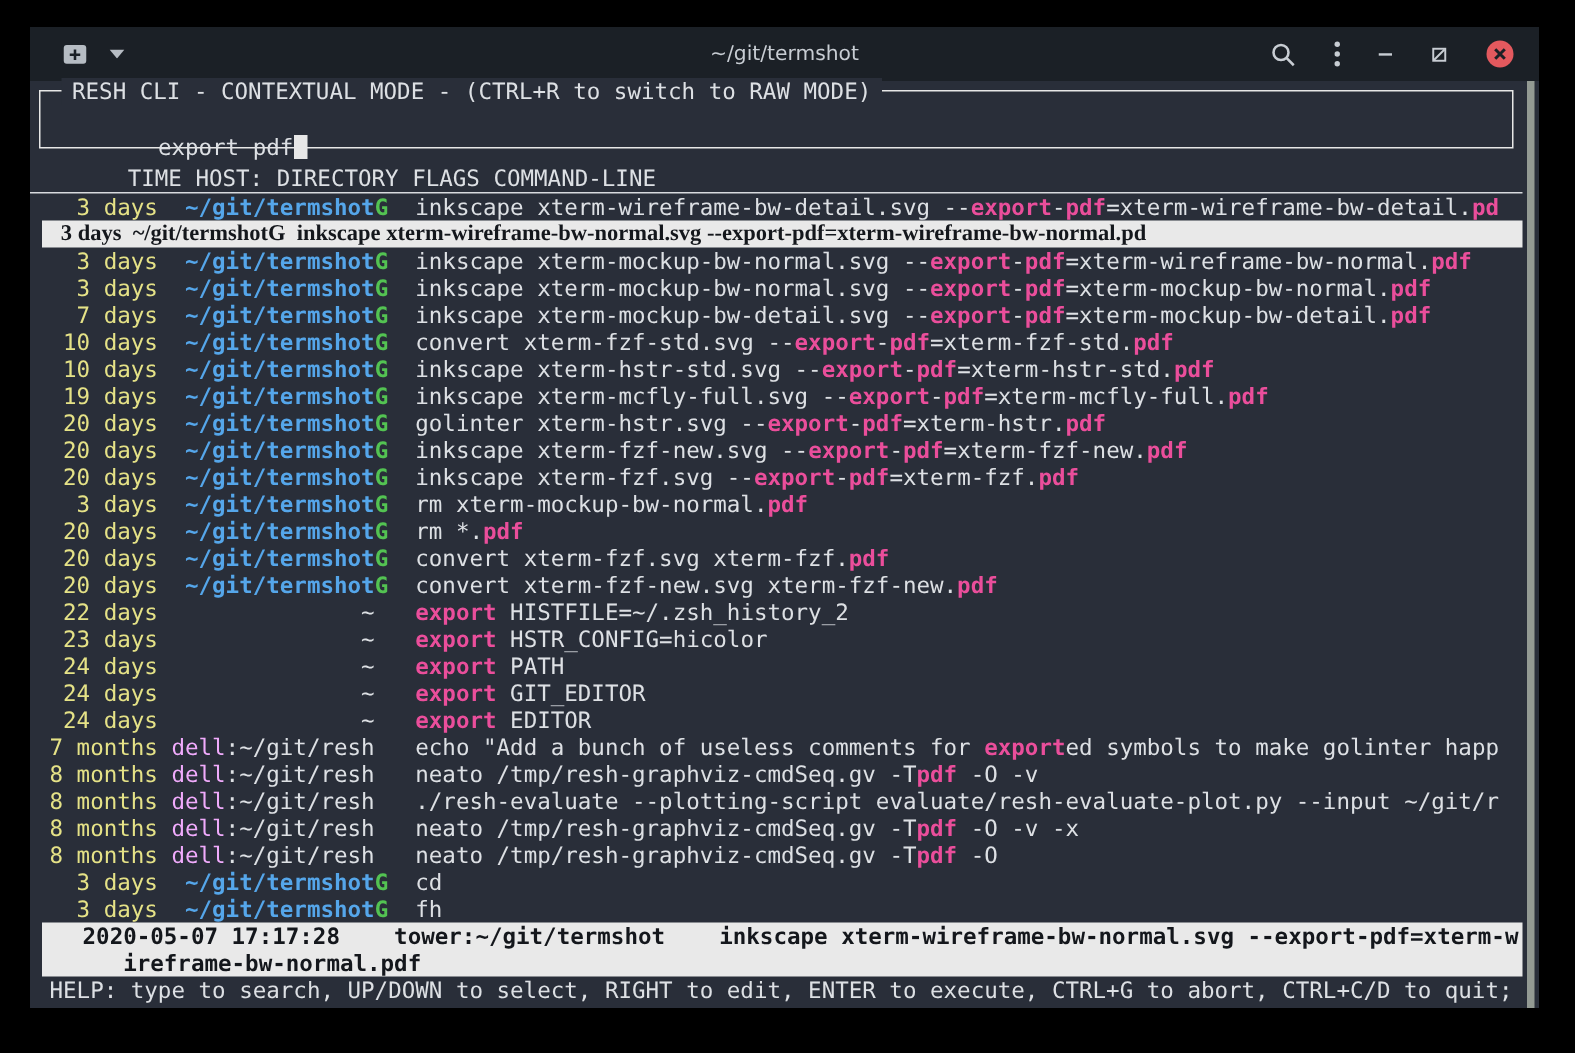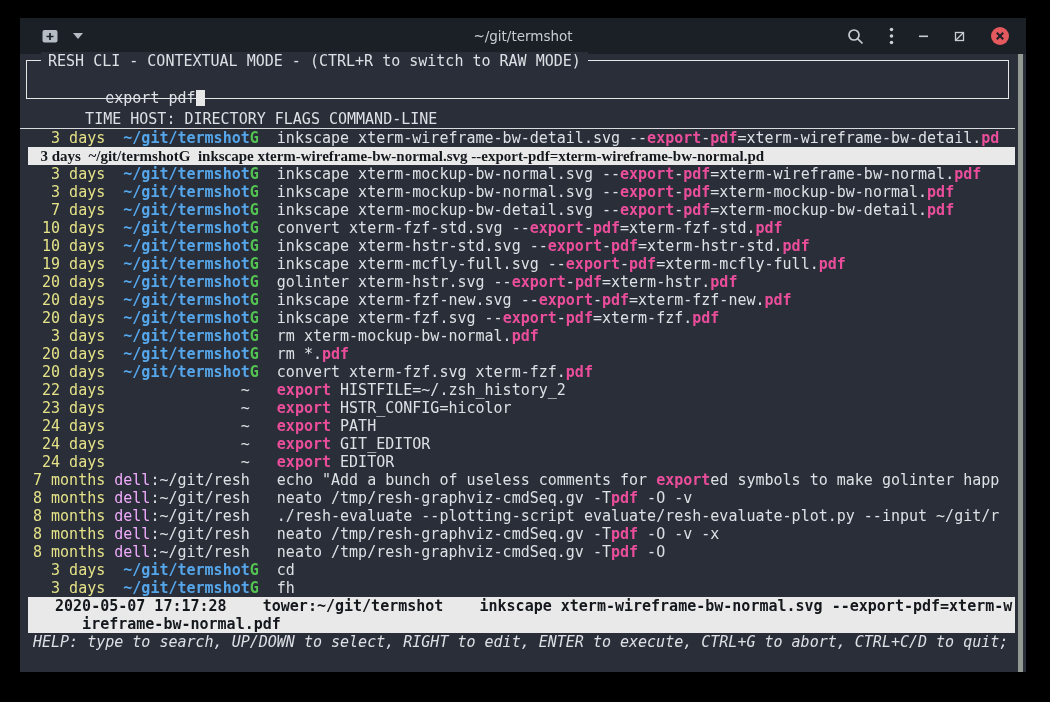--- a/index.html
+++ b/index.html
@@ -23,21 +23,21 @@
   .trow{margin:0 11px 0 8px;padding-left:5px;height:18px;white-space:pre;overflow:hidden;}
   .trow.sel{background:#e9e9e9;font-family:Liberation Serif, serif;}
   .trow.sel span{color:#14171c !important;font-weight:bold;}
   .y{color:#e5e287;}
   .b{color:#55a6ea;font-weight:bold;}
   .g{color:#53c352;font-weight:bold;}
   .r{color:#f0abfc;}
   .m{color:#ea4e9b;font-weight:bold;}
   .statusbar{margin:0 11px 0 8px;padding-left:18px;background:#e9e9e9;color:#14171c;font-weight:bold;}
   .statusbar div{height:18px;white-space:pre;overflow:hidden;}
-  .help{padding-left:13px;height:18px;white-space:pre;overflow:hidden;font-style:italic;}
+  .help{padding-left:13px;height:18px;white-space:pre;overflow:hidden;}
   .scrollbar{position:absolute;top:0;right:3px;bottom:0;width:5px;background:#939a93;}
 </style>
 </head>
 <body>
 
 <div class="window">
 
   <div class="titlebar">
     <div class="tb-left">
       <span class="tb-btn">
@@ -108,20 +108,21 @@
         <div class="trow"><span class="y">  7 days</span><span>  </span><span class="b">~/git/termshot</span><span class="g">G</span><span>  </span><span>inkscape xterm-mockup-bw-detail.svg --</span><span class="m">export</span><span>-</span><span class="m">pdf</span><span>=xterm-mockup-bw-detail.</span><span class="m">pdf</span></div>
         <div class="trow"><span class="y"> 10 days</span><span>  </span><span class="b">~/git/termshot</span><span class="g">G</span><span>  </span><span>convert xterm-fzf-std.svg --</span><span class="m">export</span><span>-</span><span class="m">pdf</span><span>=xterm-fzf-std.</span><span class="m">pdf</span></div>
         <div class="trow"><span class="y"> 10 days</span><span>  </span><span class="b">~/git/termshot</span><span class="g">G</span><span>  </span><span>inkscape xterm-hstr-std.svg --</span><span class="m">export</span><span>-</span><span class="m">pdf</span><span>=xterm-hstr-std.</span><span class="m">pdf</span></div>
         <div class="trow"><span class="y"> 19 days</span><span>  </span><span class="b">~/git/termshot</span><span class="g">G</span><span>  </span><span>inkscape xterm-mcfly-full.svg --</span><span class="m">export</span><span>-</span><span class="m">pdf</span><span>=xterm-mcfly-full.</span><span class="m">pdf</span></div>
         <div class="trow"><span class="y"> 20 days</span><span>  </span><span class="b">~/git/termshot</span><span class="g">G</span><span>  </span><span>golinter xterm-hstr.svg --</span><span class="m">export</span><span>-</span><span class="m">pdf</span><span>=xterm-hstr.</span><span class="m">pdf</span></div>
         <div class="trow"><span class="y"> 20 days</span><span>  </span><span class="b">~/git/termshot</span><span class="g">G</span><span>  </span><span>inkscape xterm-fzf-new.svg --</span><span class="m">export</span><span>-</span><span class="m">pdf</span><span>=xterm-fzf-new.</span><span class="m">pdf</span></div>
         <div class="trow"><span class="y"> 20 days</span><span>  </span><span class="b">~/git/termshot</span><span class="g">G</span><span>  </span><span>inkscape xterm-fzf.svg --</span><span class="m">export</span><span>-</span><span class="m">pdf</span><span>=xterm-fzf.</span><span class="m">pdf</span></div>
         <div class="trow"><span class="y">  3 days</span><span>  </span><span class="b">~/git/termshot</span><span class="g">G</span><span>  </span><span>rm xterm-mockup-bw-normal.</span><span class="m">pdf</span></div>
         <div class="trow"><span class="y"> 20 days</span><span>  </span><span class="b">~/git/termshot</span><span class="g">G</span><span>  </span><span>rm *.</span><span class="m">pdf</span></div>
         <div class="trow"><span class="y"> 20 days</span><span>  </span><span class="b">~/git/termshot</span><span class="g">G</span><span>  </span><span>convert xterm-fzf.svg xterm-fzf.</span><span class="m">pdf</span></div>
+        <div class="trow"><span class="y"> 20 days</span><span>  </span><span class="b">~/git/termshot</span><span class="g">G</span><span>  </span><span>convert xterm-fzf-new.svg xterm-fzf-new.</span><span class="m">pdf</span></div>
         <div class="trow"><span class="y"> 22 days</span><span>               </span><span>~</span><span class="g"> </span><span>  </span><span class="m">export</span><span> HISTFILE=~/.zsh_history_2</span></div>
         <div class="trow"><span class="y"> 23 days</span><span>               </span><span>~</span><span class="g"> </span><span>  </span><span class="m">export</span><span> HSTR_CONFIG=hicolor</span></div>
         <div class="trow"><span class="y"> 24 days</span><span>               </span><span>~</span><span class="g"> </span><span>  </span><span class="m">export</span><span> PATH</span></div>
         <div class="trow"><span class="y"> 24 days</span><span>               </span><span>~</span><span class="g"> </span><span>  </span><span class="m">export</span><span> GIT_EDITOR</span></div>
         <div class="trow"><span class="y"> 24 days</span><span>               </span><span>~</span><span class="g"> </span><span>  </span><span class="m">export</span><span> EDITOR</span></div>
         <div class="trow"><span class="y">7 months</span><span> </span><span class="r">dell</span><span>:~/git/resh</span><span class="g"> </span><span>  </span><span>echo "Add a bunch of useless comments for </span><span class="m">export</span><span>ed symbols to make golinter happ</span></div>
         <div class="trow"><span class="y">8 months</span><span> </span><span class="r">dell</span><span>:~/git/resh</span><span class="g"> </span><span>  </span><span>neato /tmp/resh-graphviz-cmdSeq.gv -T</span><span class="m">pdf</span><span> -O -v</span></div>
         <div class="trow"><span class="y">8 months</span><span> </span><span class="r">dell</span><span>:~/git/resh</span><span class="g"> </span><span>  </span><span>./resh-evaluate --plotting-script evaluate/resh-evaluate-plot.py --input ~/git/r</span></div>
         <div class="trow"><span class="y">8 months</span><span> </span><span class="r">dell</span><span>:~/git/resh</span><span class="g"> </span><span>  </span><span>neato /tmp/resh-graphviz-cmdSeq.gv -T</span><span class="m">pdf</span><span> -O -v -x</span></div>
         <div class="trow"><span class="y">8 months</span><span> </span><span class="r">dell</span><span>:~/git/resh</span><span class="g"> </span><span>  </span><span>neato /tmp/resh-graphviz-cmdSeq.gv -T</span><span class="m">pdf</span><span> -O</span></div>

